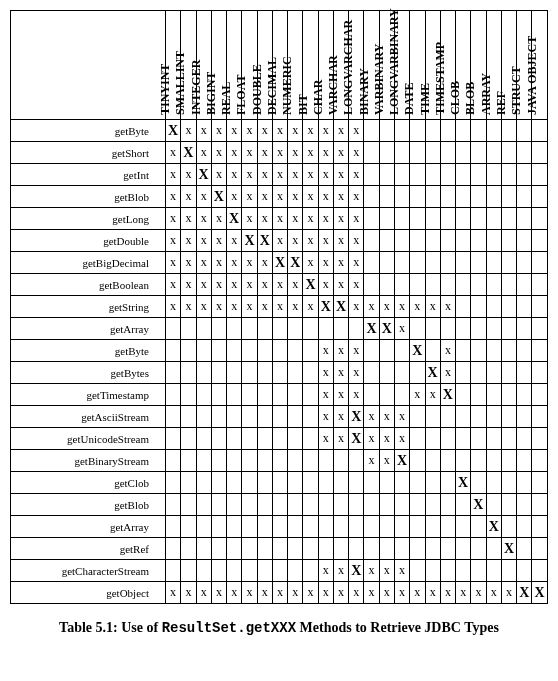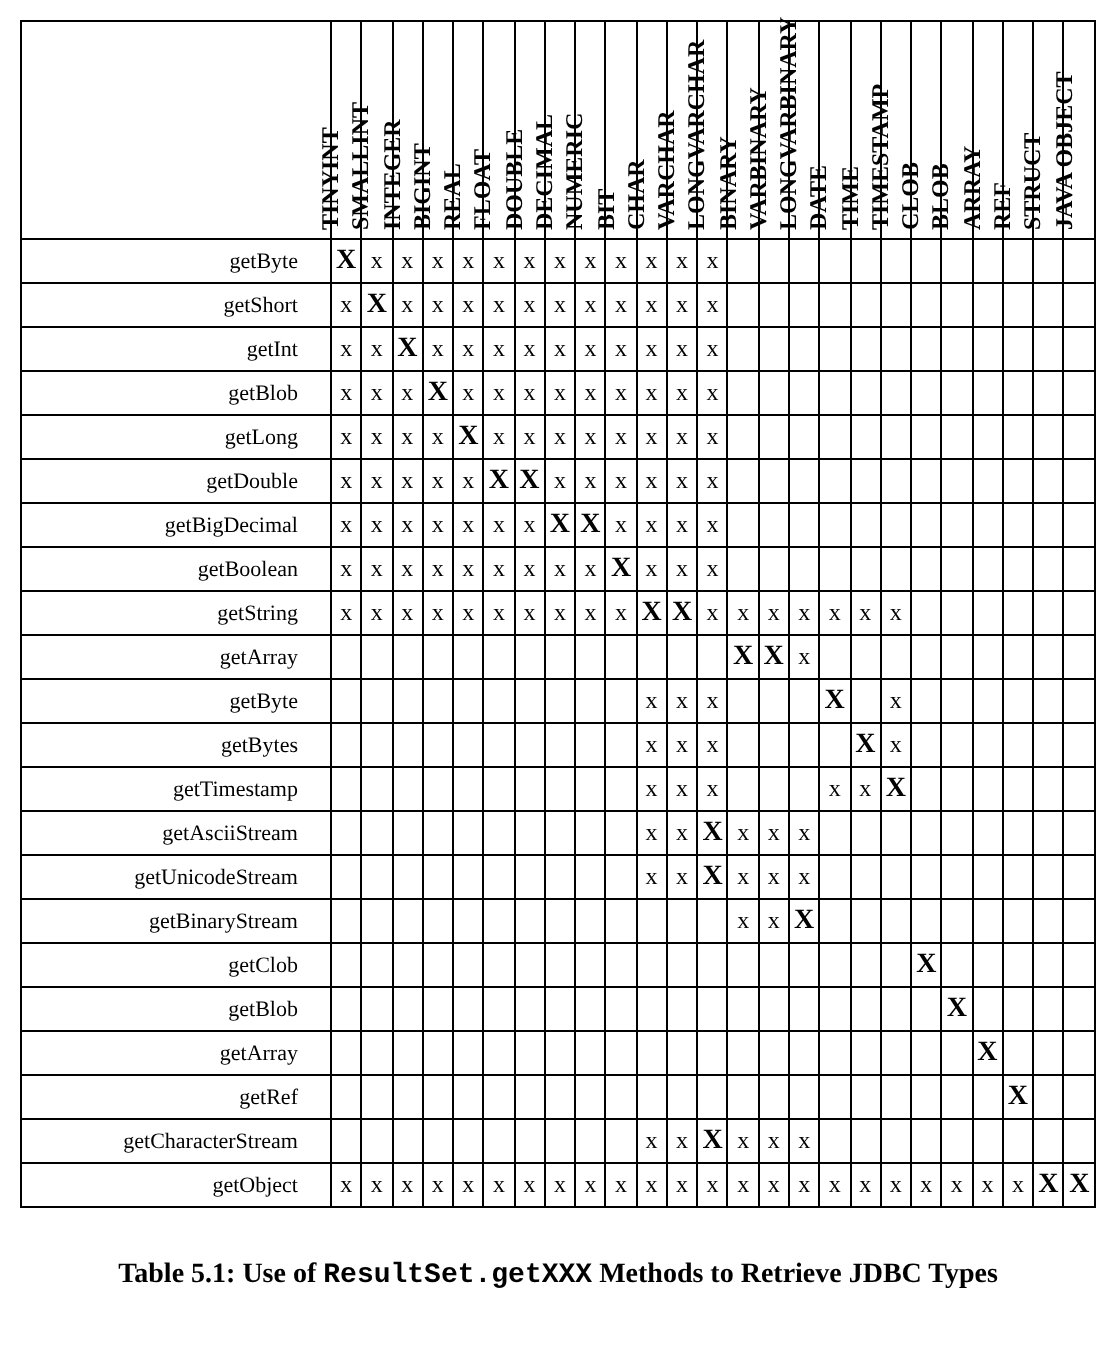--- a/index.html
+++ b/index.html
@@ -4,21 +4,21 @@
 <style>
 body{font-family:"Times New Roman",serif;font-size:13px;margin:0;padding:10px;background:#fff;color:#000}
 table{border-collapse:collapse;margin:0 auto}
 td,th{border:1px solid #000;padding:0;text-align:center;vertical-align:middle}
 .rh{text-align:right;padding:2px 16px;width:128px;font-size:11px}
 .ch{height:108px;width:15px;position:relative;vertical-align:bottom}
 .ch span{position:absolute;bottom:4px;left:50%;transform:rotate(-90deg);transform-origin:left bottom;white-space:nowrap;font-size:12px}
 .c{width:15px;height:21px;font-size:12px}
 .b{font-weight:bold;font-size:14px}
 .corner{border:1px solid #000}
-.cap{text-align:center;font-weight:bold;font-size:14px;margin-top:26px;font-family:"Times New Roman",serif}
+.cap{text-align:center;font-weight:bold;font-size:14px;margin-top:16px;font-family:"Times New Roman",serif}
 .cap code{font-family:"Courier New",monospace;font-weight:bold}
 </style>
 </head>
 <body>
 
 <table>
 <thead>
       <tr id="hdr">
         <th class="corner"></th>
         <th class="ch">

